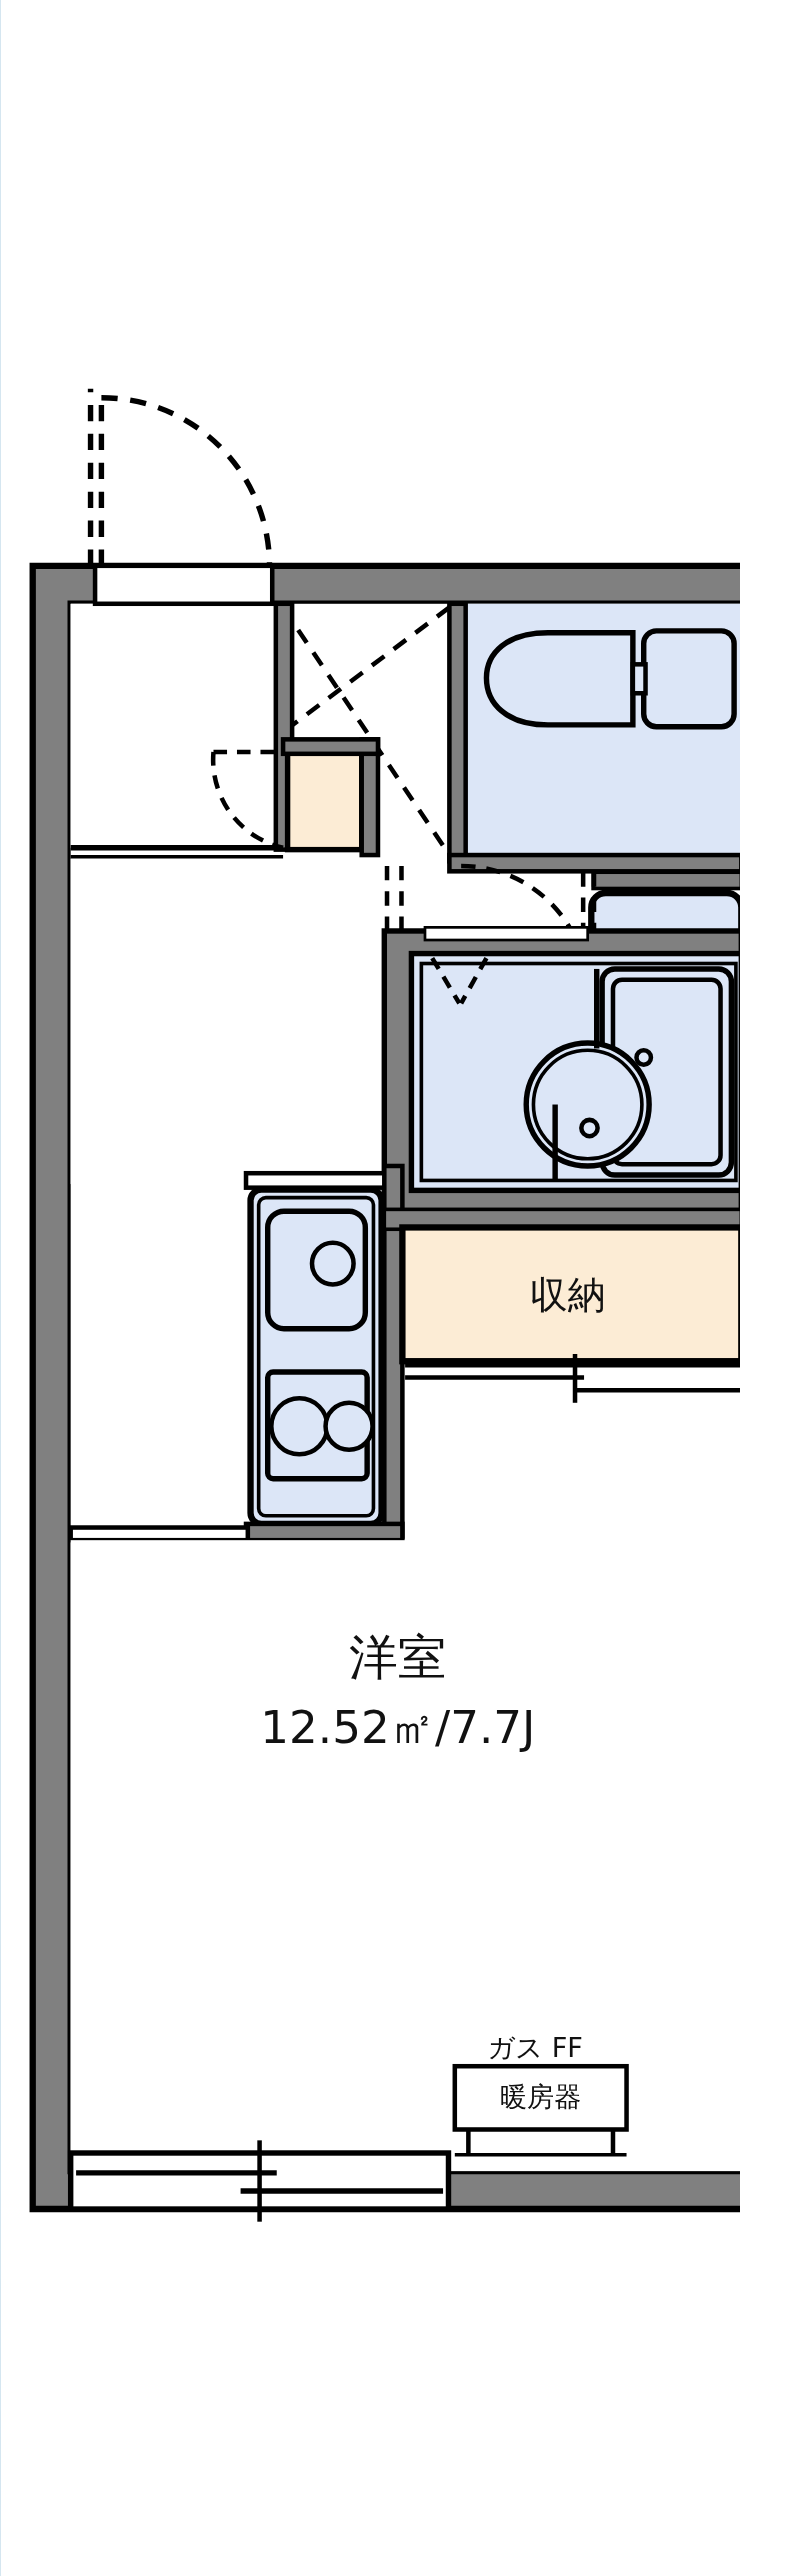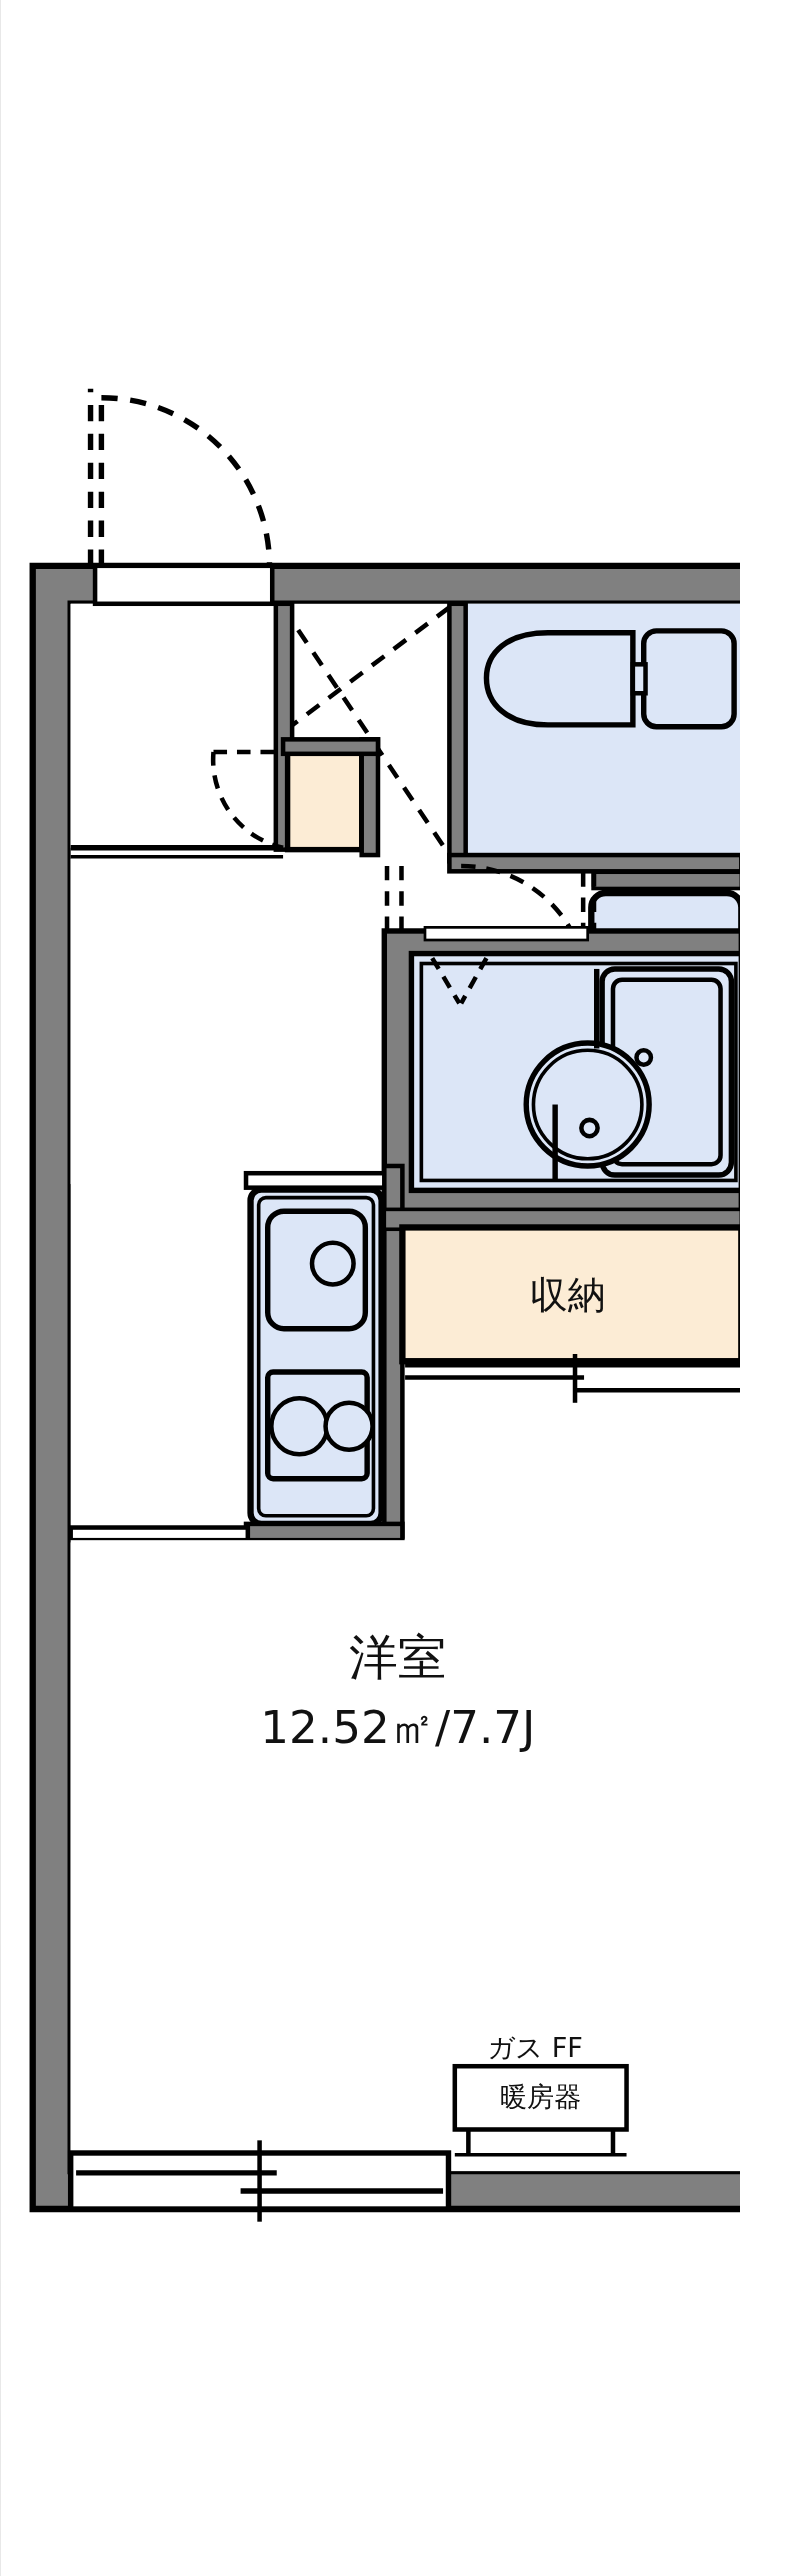--- a/index.html
+++ b/index.html
@@ -7,21 +7,21 @@
     padding: 0;
     background: #ffffff;
   }
   body {
     font-family: "Liberation Sans", "DejaVu Sans", sans-serif;
   }
   #plan-root {
     position: relative;
     width: 740px;
     height: 2576px;
-    background: #737373;
+    background: #0369a1;
     overflow: hidden;
   }
   svg#floorplan {
     display: block;
     width: 812px;
     height: 2576px;
   }
   .room-label {
     font-family: "DejaVu Sans", "Liberation Sans", sans-serif;
     fill: #111111;

